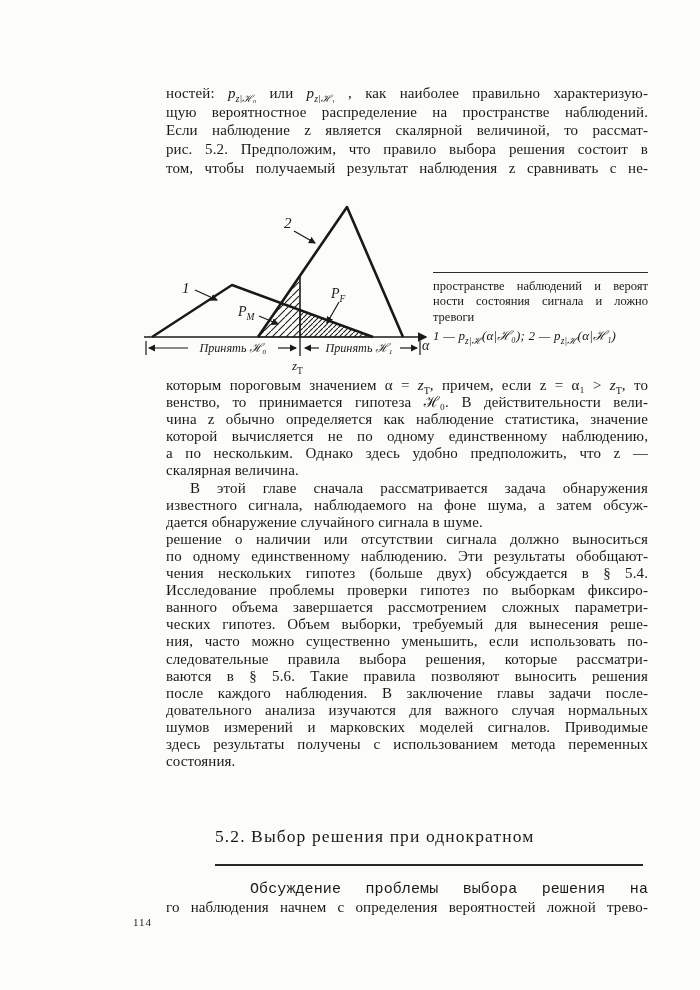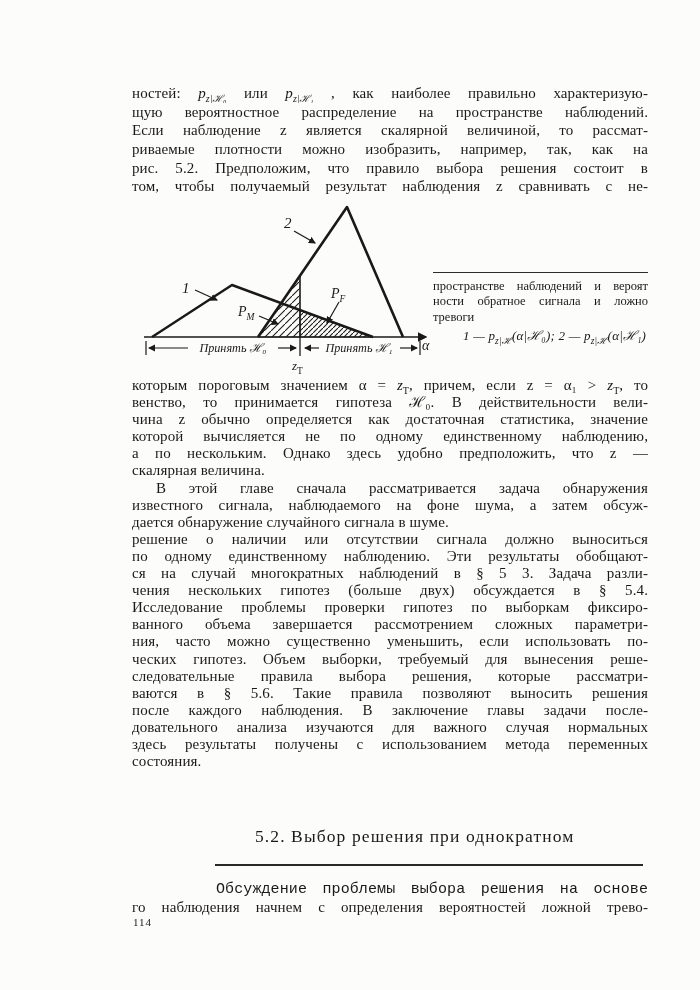--- a/index.html
+++ b/index.html
@@ -5,60 +5,59 @@
   html,body{margin:0;padding:0;background:#ffffff;}
   .page{
     position:relative;width:700px;height:990px;overflow:hidden;
     background:#fcfcfa;color:#1b1918;
     font-family:"Liberation Serif","DejaVu Serif",serif;
   }
   .col{position:absolute;left:132px;width:516px;}
   .ln{
     font-size:15px;letter-spacing:.1px;
     line-height:17.1px;height:17.1px;overflow:hidden;
-    text-align:justify;text-align-last:justify;
+    text-align:justify;text-align-last:justify;margin-left:34px;
   }
   .colA .ln{line-height:18.7px;height:18.7px;}
   .ln.end{text-align-last:left;}
   .ln.ind{padding-left:24px;}
   .ln.bigind{padding-left:84px;font-family:Liberation Mono, monospace;}
   .ln i{font-style:italic;}
   .pvar{font-style:italic;}
   sub.msub{font-size:10px;font-style:italic;letter-spacing:0;line-height:0;}
   sub.rsub{font-size:10px;font-style:normal;letter-spacing:0;line-height:0;}
   .caption{
     position:absolute;left:433px;top:272px;width:215px;
     border-top:1.5px solid #2e2c2a;padding-top:6px;
     font-size:12.5px;line-height:15.3px;
   }
   .cap-ln{text-align:justify;text-align-last:justify;height:15.3px;overflow:hidden;}
   .cap-ln.end{text-align-last:left;}
-  .cap-formula{margin-top:3px;font-size:13px;font-style:italic;letter-spacing:.2px;white-space:nowrap;margin-left:30px;}
+  .cap-formula{margin-top:3px;font-size:13px;font-style:italic;letter-spacing:.2px;white-space:nowrap;}
   .cap-formula sub{font-size:9.5px;line-height:0;}
   .heading{
     position:absolute;left:215px;top:826px;width:440px;
-    font-size:17.5px;letter-spacing:1.1px;line-height:20px;margin-left:40px;
+    font-size:17.5px;letter-spacing:1.1px;line-height:20px;
   }
   .heading-rule{position:absolute;left:215px;top:864px;width:428px;height:2px;background:#2a2826;}
   .para4{position:absolute;left:132px;top:881px;width:516px;}
   .para4 .ln{line-height:17.6px;height:17.6px;}
   .pagenum{position:absolute;left:133px;top:916px;font-size:11px;letter-spacing:1px;}
   .figwrap{position:absolute;left:138px;top:198px;width:300px;height:180px;}
   svg text{font-family:"Liberation Serif","DejaVu Serif",serif;fill:#1b1918;}
 </style>
 </head>
 <body>
 
 <div class="page">
 
   <div class="col colA" style="top:84px;">
     <div class="ln"><span>ностей: </span><span class="pvar">p</span><sub class="msub">z|ℋ₀</sub><span> или </span><span class="pvar">p</span><sub class="msub">z|ℋ₁</sub><span> , как наиболее правильно характеризую-</span></div>
     <div class="ln">щую вероятностное распределение на пространстве наблюдений.</div>
     <div class="ln">Если наблюдение z является скалярной величиной, то рассмат-</div>
-    <div class="ln">риваемые плотности можно изобразить, например, так, как на</div>
     <div class="ln">рис. 5.2. Предположим, что правило выбора решения состоит в</div>
     <div class="ln">том, чтобы получаемый результат наблюдения z сравнивать с не-</div>
   </div>
 
   <div class="figwrap">
     <svg viewBox="0 0 300 180" width="300" height="180">
       <defs>
         <marker id="ah" viewBox="0 0 10 10" refX="8.5" refY="5" markerWidth="6" markerHeight="6" orient="auto">
           <path d="M0,0 L10,5 L0,10 Z" fill="#1b1918"></path>
         </marker>
@@ -100,47 +99,47 @@
       <line x1="181" y1="150" x2="167" y2="150" stroke="#1b1918" stroke-width="1.2" marker-end="url(#ah)"></line>
       <line x1="262" y1="150" x2="279" y2="150" stroke="#1b1918" stroke-width="1.2" marker-end="url(#ah)"></line>
       <text x="221" y="154" font-size="12.2" font-style="italic" text-anchor="middle">Принять ℋ₁</text>
 
       <text x="154" y="172"><tspan font-size="13" font-style="italic">z</tspan><tspan dy="3.5" font-size="9.5">T</tspan></text>
     </svg>
   </div>
 
   <div class="caption">
     <div class="cap-ln">пространстве наблюдений и вероят</div>
-    <div class="cap-ln">ности обратное сигнала и ложно</div>
+    <div class="cap-ln">ности состояния сигнала и ложно</div>
     <div class="cap-ln end">тревоги</div>
     <div class="cap-formula"><span>1</span><span> — </span><span>p</span><sub>z|ℋ</sub><span>(α|ℋ₀); </span><span>2</span><span> — </span><span>p</span><sub>z|ℋ</sub><span>(α|ℋ₁)</span></div>
   </div>
 
   <div class="col" style="top:377px;">
     <div class="ln"><span>которым пороговым значением α = </span><i>z</i><sub class="rsub">T</sub><span>, причем, если z = α₁ &gt; </span><i>z</i><sub class="rsub">T</sub><span>, то</span></div>
     <div class="ln">венство, то принимается гипотеза ℋ₀. В действительности вели-</div>
-    <div class="ln">чина z обычно определяется как достаточная статистика, значение</div>
+    <div class="ln">чина z обычно определяется как наблюдение статистика, значение</div>
     <div class="ln">которой вычисляется не по одному единственному наблюдению,</div>
     <div class="ln">а по нескольким. Однако здесь удобно предположить, что z —</div>
     <div class="ln end">скалярная величина.</div>
     <div class="ln ind">В этой главе сначала рассматривается задача обнаружения</div>
     <div class="ln">известного сигнала, наблюдаемого на фоне шума, а затем обсуж-</div>
     <div class="ln end">дается обнаружение случайного сигнала в шуме.</div>
     <div class="ln">решение о наличии или отсутствии сигнала должно выноситься</div>
     <div class="ln">по одному единственному наблюдению. Эти результаты обобщают-</div>
-    <div class="ln">ся на случай многократных наблюдений в § 5 3. Задача разли-</div>
     <div class="ln">чения нескольких гипотез (больше двух) обсуждается в § 5.4.</div>
     <div class="ln">Исследование проблемы проверки гипотез по выборкам фиксиро-</div>
     <div class="ln">ванного объема завершается рассмотрением сложных параметри-</div>
+    <div class="ln">ческих гипотез. Объем выборки, требуемый для вынесения реше-</div>
     <div class="ln">ния, часто можно существенно уменьшить, если использовать по-</div>
-    <div class="ln">ческих гипотез. Объем выборки, требуемый для вынесения реше-</div>
     <div class="ln">следовательные правила выбора решения, которые рассматри-</div>
     <div class="ln">ваются в § 5.6. Такие правила позволяют выносить решения</div>
     <div class="ln">после каждого наблюдения. В заключение главы задачи после-</div>
     <div class="ln">довательного анализа изучаются для важного случая нормальных</div>
+    <div class="ln">шумов измерений и марковских моделей сигналов. Приводимые</div>
     <div class="ln">здесь результаты получены с использованием метода переменных</div>
     <div class="ln end">состояния.</div>
   </div>
 
   <div class="heading">
     <div>5.2. Выбор решения при однократном</div>
   </div>
   <div class="heading-rule"></div>
 
   <div class="para4">

